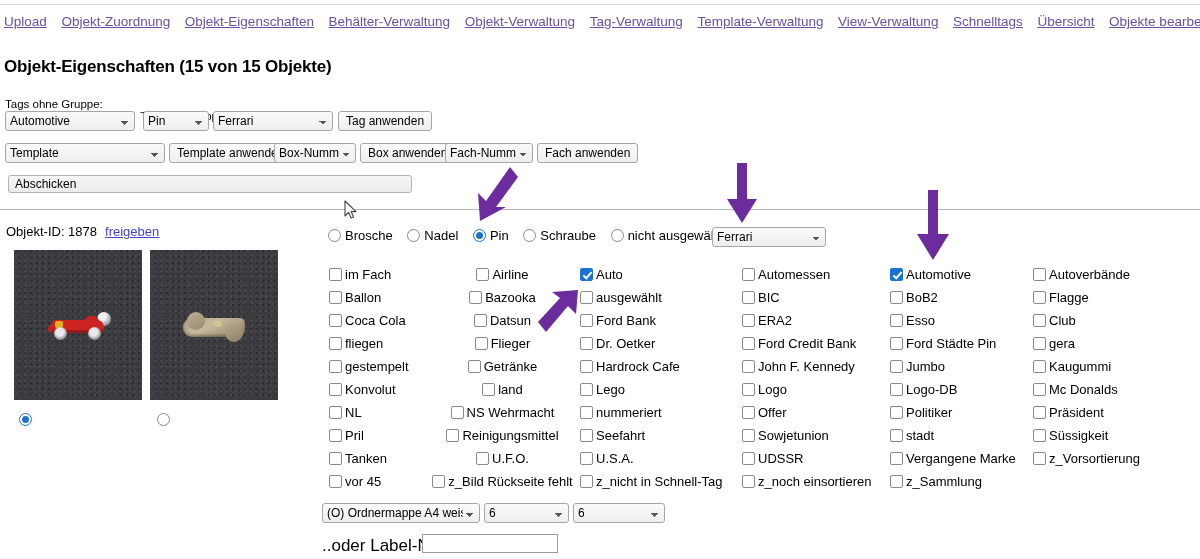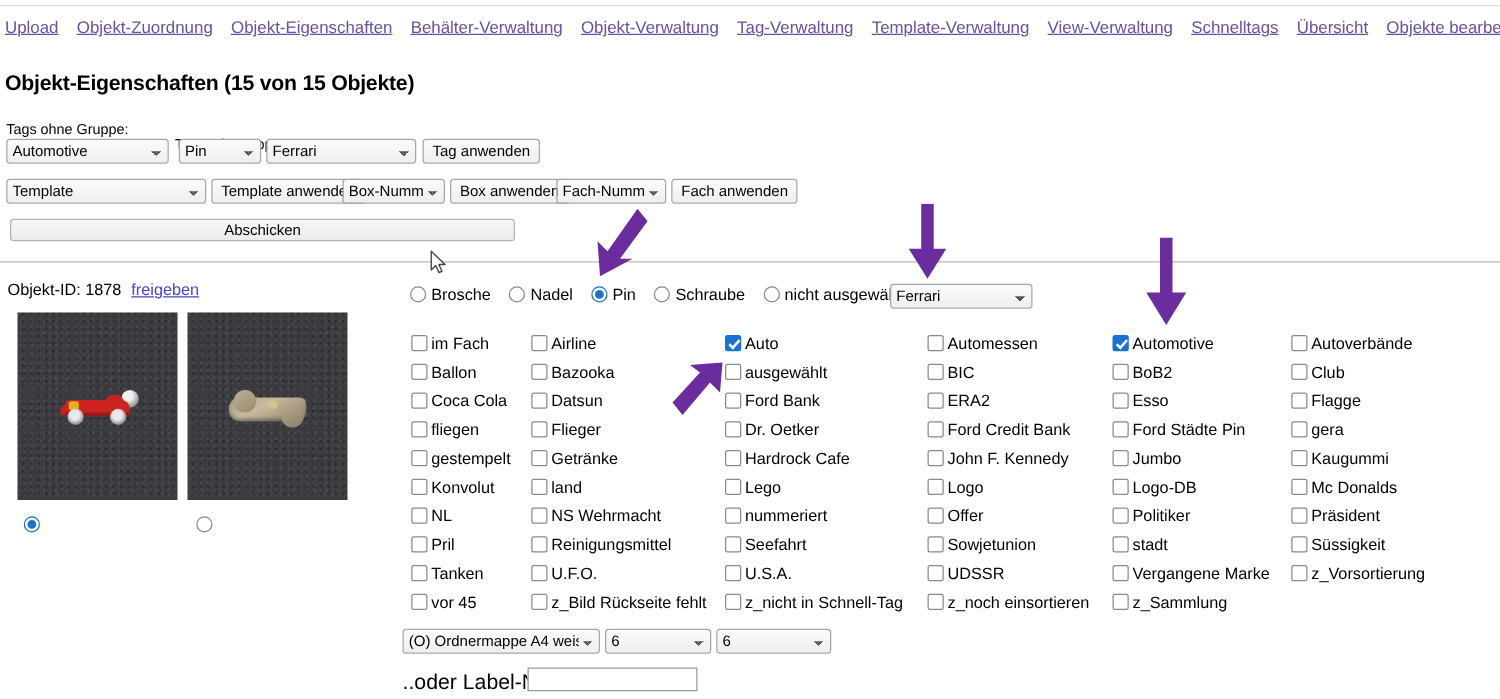--- a/index.html
+++ b/index.html
@@ -101,21 +101,21 @@
   .sel-box      { position: absolute; left: 274px; top: 143px; width: 82px; }
   .btn-box      { position: absolute; left: 360px; top: 143px; }
   .sel-fach     { position: absolute; left: 445px; top: 143px; width: 88px; }
   .btn-fach     { position: absolute; left: 537px; top: 143px; }
 
   
   .btn-submit {
     position: absolute;
     left: 8px; top: 175px;
     width: 404px; height: 18px;
-    text-align: center;
+    text-align: left;
     font-size: 12px;
     background: linear-gradient(#f6f6f6, #ececec);
     border: 1px solid #b3b3b3;
     border-radius: 3px;
   }
 
   
   .hr-main {
     position: absolute;
     left: 0; top: 209px; width: 1200px; height: 1px;
@@ -263,21 +263,21 @@
   }
 
   
   .cbgrid {
     position: absolute;
     left: 329px; top: 263px;
     width: 860px;
   }
   .cbcol { position: absolute; top: 0; }
   .cbcol.c0 { left: 0px;   width: 96px; }
-  .cbcol.c1 { left: 96px;  width: 155px; }
+  .cbcol.c1 { left: 96px;  width: 155px; text-align: center; }
   .cbcol.c2 { left: 251px; width: 162px; }
   .cbcol.c3 { left: 413px; width: 148px; }
   .cbcol.c4 { left: 561px; width: 143px; }
   .cbcol.c5 { left: 704px; width: 156px; }
   .cbitem {
     height: 23px;
     line-height: 23px;
     font-size: 13px;
     white-space: nowrap;
   }
@@ -457,22 +457,22 @@
       <div class="cbitem"><span class="checkbox"></span><span class="txt">Jumbo</span></div>
       <div class="cbitem"><span class="checkbox"></span><span class="txt">Logo-DB</span></div>
       <div class="cbitem"><span class="checkbox"></span><span class="txt">Politiker</span></div>
       <div class="cbitem"><span class="checkbox"></span><span class="txt">stadt</span></div>
       <div class="cbitem"><span class="checkbox"></span><span class="txt">Vergangene Marke</span></div>
       <div class="cbitem"><span class="checkbox"></span><span class="txt">z_Sammlung</span></div>
     </div>
 
     <div class="cbcol c5">
       <div class="cbitem"><span class="checkbox"></span><span class="txt">Autoverbände</span></div>
+      <div class="cbitem"><span class="checkbox"></span><span class="txt">Flagge</span></div>
       <div class="cbitem"><span class="checkbox"></span><span class="txt">Club</span></div>
-      <div class="cbitem"><span class="checkbox"></span><span class="txt">Flagge</span></div>
       <div class="cbitem"><span class="checkbox"></span><span class="txt">gera</span></div>
       <div class="cbitem"><span class="checkbox"></span><span class="txt">Kaugummi</span></div>
       <div class="cbitem"><span class="checkbox"></span><span class="txt">Mc Donalds</span></div>
       <div class="cbitem"><span class="checkbox"></span><span class="txt">Präsident</span></div>
       <div class="cbitem"><span class="checkbox"></span><span class="txt">Süssigkeit</span></div>
       <div class="cbitem"><span class="checkbox"></span><span class="txt">z_Vorsortierung</span></div>
     </div>
   </div>
 
   <select class="ctl sel-folder">

